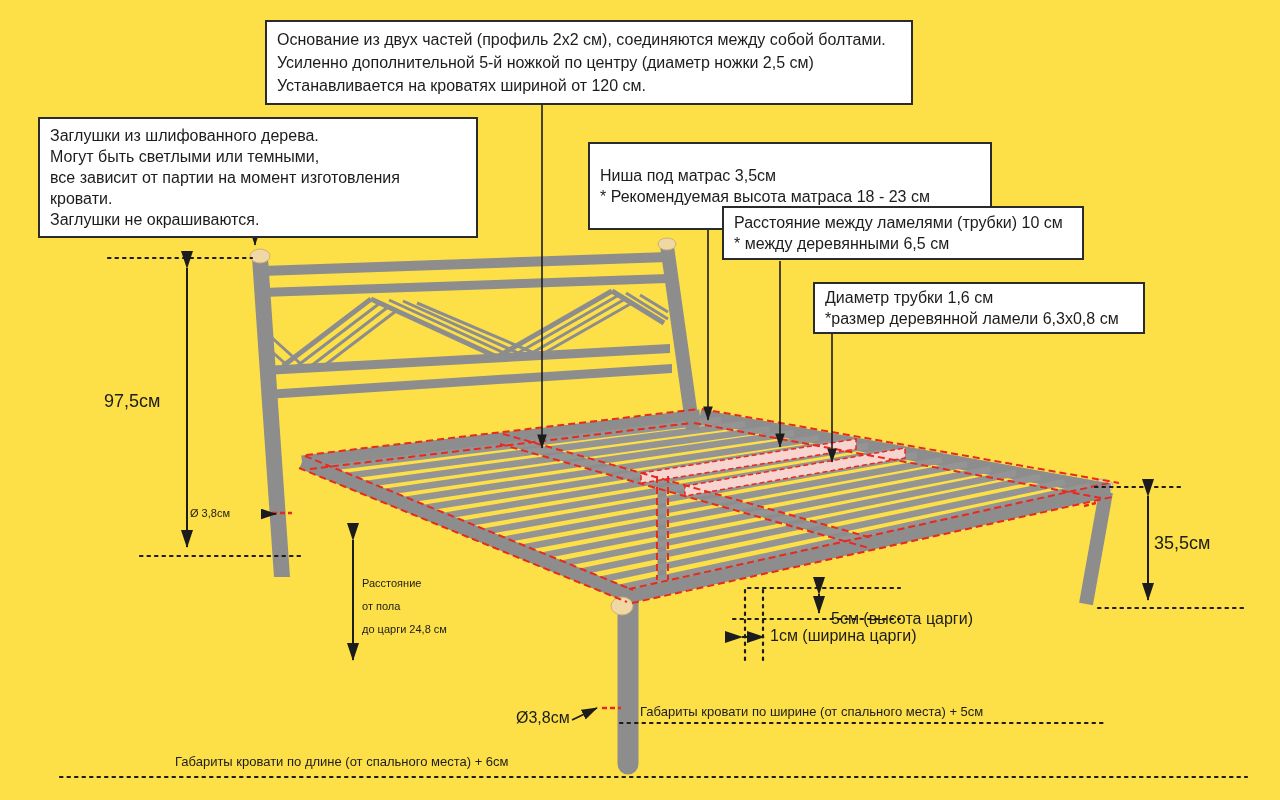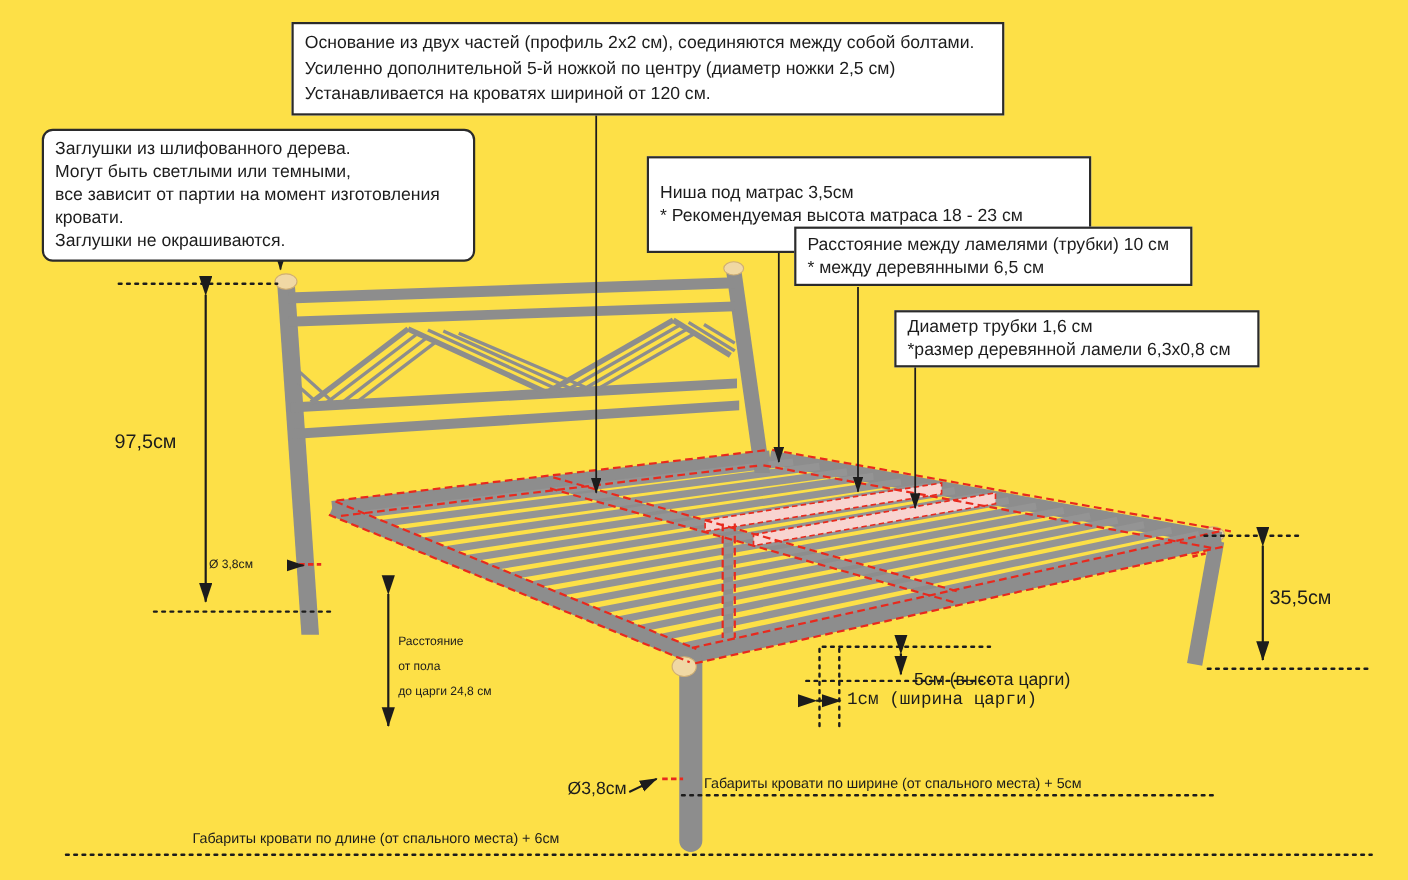--- a/index.html
+++ b/index.html
@@ -156,21 +156,21 @@
       <line x1="708" y1="190" x2="708" y2="420" marker-end="url(#ah)"></line>
       <line x1="780" y1="261" x2="780" y2="447" marker-end="url(#ah)"></line>
       <line x1="832" y1="330" x2="832" y2="462" marker-end="url(#ah)"></line>
     </g>
   </svg>
 
   <div class="callout" style="left:265px;top:20px;width:648px;line-height:23px;">Основание из двух частей (профиль 2х2 см), соединяются между собой болтами.
 Усиленно дополнительной 5-й ножкой по центру (диаметр ножки 2,5 см)
 Устанавливается на кроватях шириной от 120 см.</div>
 
-  <div class="callout" style="left:38px;top:117px;width:394px;line-height:21px;border-radius:10px;">Заглушки из шлифованного дерева.
+  <div class="callout" style="left:38px;top:117px;width:440px;line-height:21px;">Заглушки из шлифованного дерева.
 Могут быть светлыми или темными,
 все зависит от партии на момент изготовления кровати.
 Заглушки не окрашиваются.</div>
 
   <div class="callout" style="left:588px;top:142px;width:404px;line-height:21px;padding:21px 10px;">Ниша под матрас 3,5см
 * Рекомендуемая высота матраса 18 - 23 см</div>
 
   <div class="callout" style="left:722px;top:206px;width:362px;line-height:21px;padding:4px 10px;">Расстояние между ламелями (трубки) 10 см
 * между деревянными 6,5 см</div>
 
@@ -182,21 +182,21 @@
   <div class="lbl" style="left:190px;top:502px;">Ø 3,8см</div>
 
   <div class="lbl" style="left:362px;top:572px;line-height:23px;">Расстояние
 от пола
 до царги 24,8 см</div>
 
   <div class="lbl big" style="left:1154px;top:532px;">35,5см</div>
 
   <div class="lbl" style="left:831px;top:592px;font-size:16px;margin-top:16px;">5см (высота царги)</div>
 
-  <div class="lbl" style="left:770px;top:625px;font-size:16px;font-family:Liberation Mono, monospace;">1см (ширина царги)</div>
+  <div class="lbl" style="left:770px;top:625px;font-size:16px;">1см (ширина царги)</div>
 
   <div class="lbl" style="left:516px;top:707px;font-size:16px;">Ø3,8см</div>
 
   <div class="lbl small" style="left:640px;top:701px;">Габариты кровати по ширине (от спального места) + 5см</div>
 
   <div class="lbl small" style="left:175px;top:751px;">Габариты кровати по длине (от спального места) + 6см</div>
 
 </div>
 
 </body></html>

